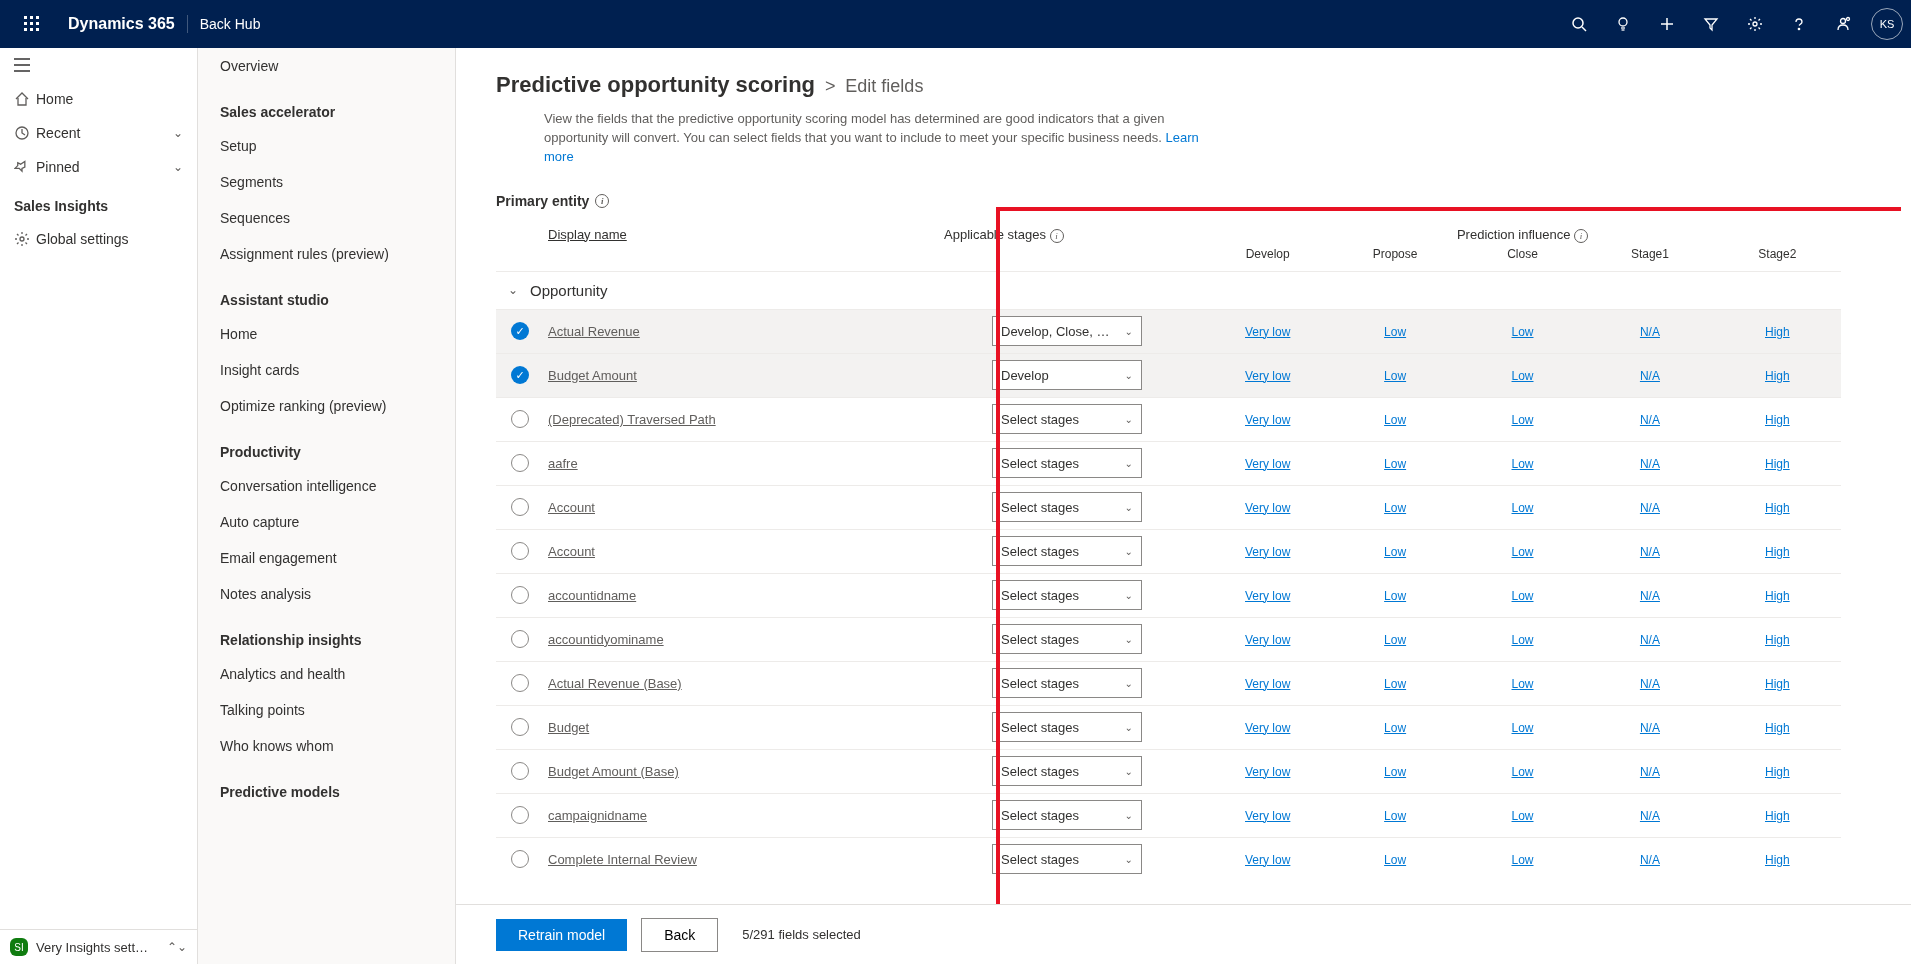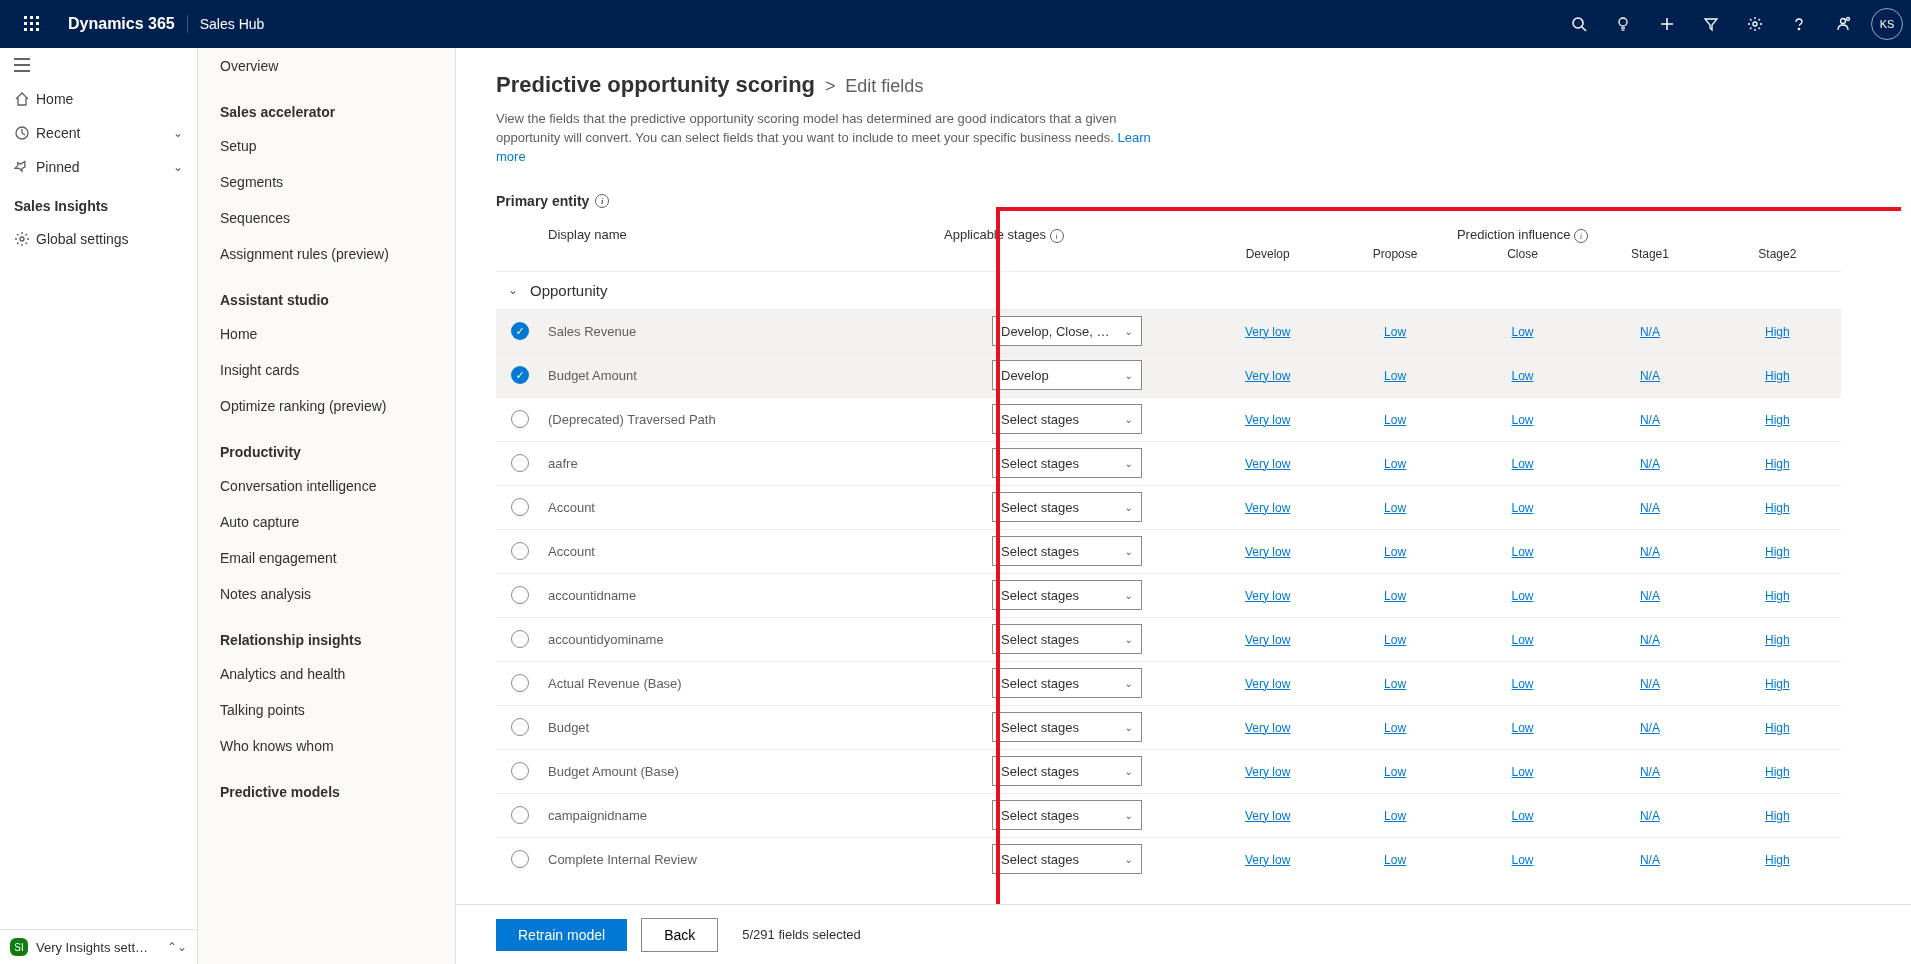--- a/index.html
+++ b/index.html
@@ -33,30 +33,30 @@
 .sidebar2 { width: 258px; border-right: 1px solid #e1dfdd; overflow-y:auto; padding-bottom: 52px; background:#faf9f8;}
 .sidebar2 .item { padding: 10px 22px; font-size:14px; cursor:pointer; color:#323130;}
 .sidebar2 .heading { padding: 20px 22px 8px; font-weight:600; font-size:14px; }
 
 
 .main { flex:1; position:relative; overflow:hidden;}
 .main .scroll { position:absolute; top:0; left:0; right:10px; bottom:60px; overflow-y:auto; padding: 24px 60px 0 40px;}
 .main h1 { font-size: 22px; font-weight:600; display:inline; }
 .breadcrumb-sep { font-size:18px; color:#605e5c; padding: 0 6px;}
 .breadcrumb-sub { font-size:18px; color:#605e5c; }
-.desc { margin-top:12px; font-size:13px; color:#605e5c; max-width:680px; line-height:1.45;}
+.desc { margin-top:12px; font-size:13px; color:#605e5c; max-width:680px; line-height:1.45;margin-left:48px;}
 .desc a { color:#0078d4; text-decoration:none; }
 .section-label { margin-top:26px; font-weight:600; font-size:14px; display:flex; align-items:center; gap:6px;}
 .info-ico { width:14px; height:14px; border:1px solid #605e5c; border-radius:50%; display:inline-flex; align-items:center; justify-content:center; font-size:9px; color:#605e5c; font-style:italic; font-family:serif;}
 
 
 .tbl { margin-top: 8px; position:relative;}
 .thead { display:flex; padding: 10px 0; font-size:13px; color:#323130; }
 .col-check { width:48px; }
-.col-name { width:400px; padding-left: 4px; }
+.col-name { width:400px; padding-left: 4px; text-decoration: underline; }
 .col-stages { width:260px; }
 .col-inf-group { flex:1; text-align:center; position:relative;}
 .inf-stages-row { display:flex; font-size:12px; color:#323130; margin-top:4px; }
 .inf-stages-row > div { flex:1; text-align:center; }
 
 .group-row { display:flex; align-items:center; padding: 10px 0; border-top:1px solid #edebe9; }
 .group-row .exp { width:34px; text-align:center; color:#605e5c; font-size:12px;}
 .group-row .gname { font-size:15px; }
 
 .trow { display:flex; align-items:center; height:44px; border-top:1px solid #edebe9; font-size:13px;}
@@ -93,21 +93,21 @@
         <rect x="12" width="3" height="3"></rect>
         <rect y="6" width="3" height="3"></rect>
         <rect x="6" y="6" width="3" height="3"></rect>
         <rect x="12" y="6" width="3" height="3"></rect>
         <rect y="12" width="3" height="3"></rect>
         <rect x="6" y="12" width="3" height="3"></rect>
         <rect x="12" y="12" width="3" height="3"></rect>
       </svg>
   </div>
   <div class="brand">Dynamics 365</div>
-  <div class="appname">Sales Hub</div>
+  <div class="appname">Back Hub</div>
   <div class="spacer"></div>
   <div class="ticon">
       <svg width="16" height="16" viewBox="0 0 16 16" fill="none" stroke="#fff" stroke-width="1.5">
         <circle cx="7" cy="7" r="5"></circle>
         <line x1="11" y1="11" x2="15" y2="15"></line>
       </svg>
     </div>
   <div class="ticon">
       <svg width="16" height="16" viewBox="0 0 16 16" fill="none" stroke="#fff" stroke-width="1.3">
         <circle cx="8" cy="6" r="4"></circle>
@@ -269,21 +269,21 @@
         <div class="group-row">
           <div class="exp">⌄</div>
           <div class="gname">Opportunity</div>
         </div>
 
         <div id="tbody">
             <div class="trow sel">
               <div class="col-check">
                 <div class="check">✓</div>
               </div>
-              <div class="col-name name">Sales Revenue</div>
+              <div class="col-name name">Actual Revenue</div>
               <div class="col-stages">
                 <div class="stage-dd">
                   <span>Develop, Close, …</span>
                   <span class="chev">⌄</span>
                 </div>
               </div>
               <div class="inf-cells">
                 <div><span class="inf-link">Very low</span></div>
                 <div><span class="inf-link">Low</span></div>
                 <div><span class="inf-link">Low</span></div>

